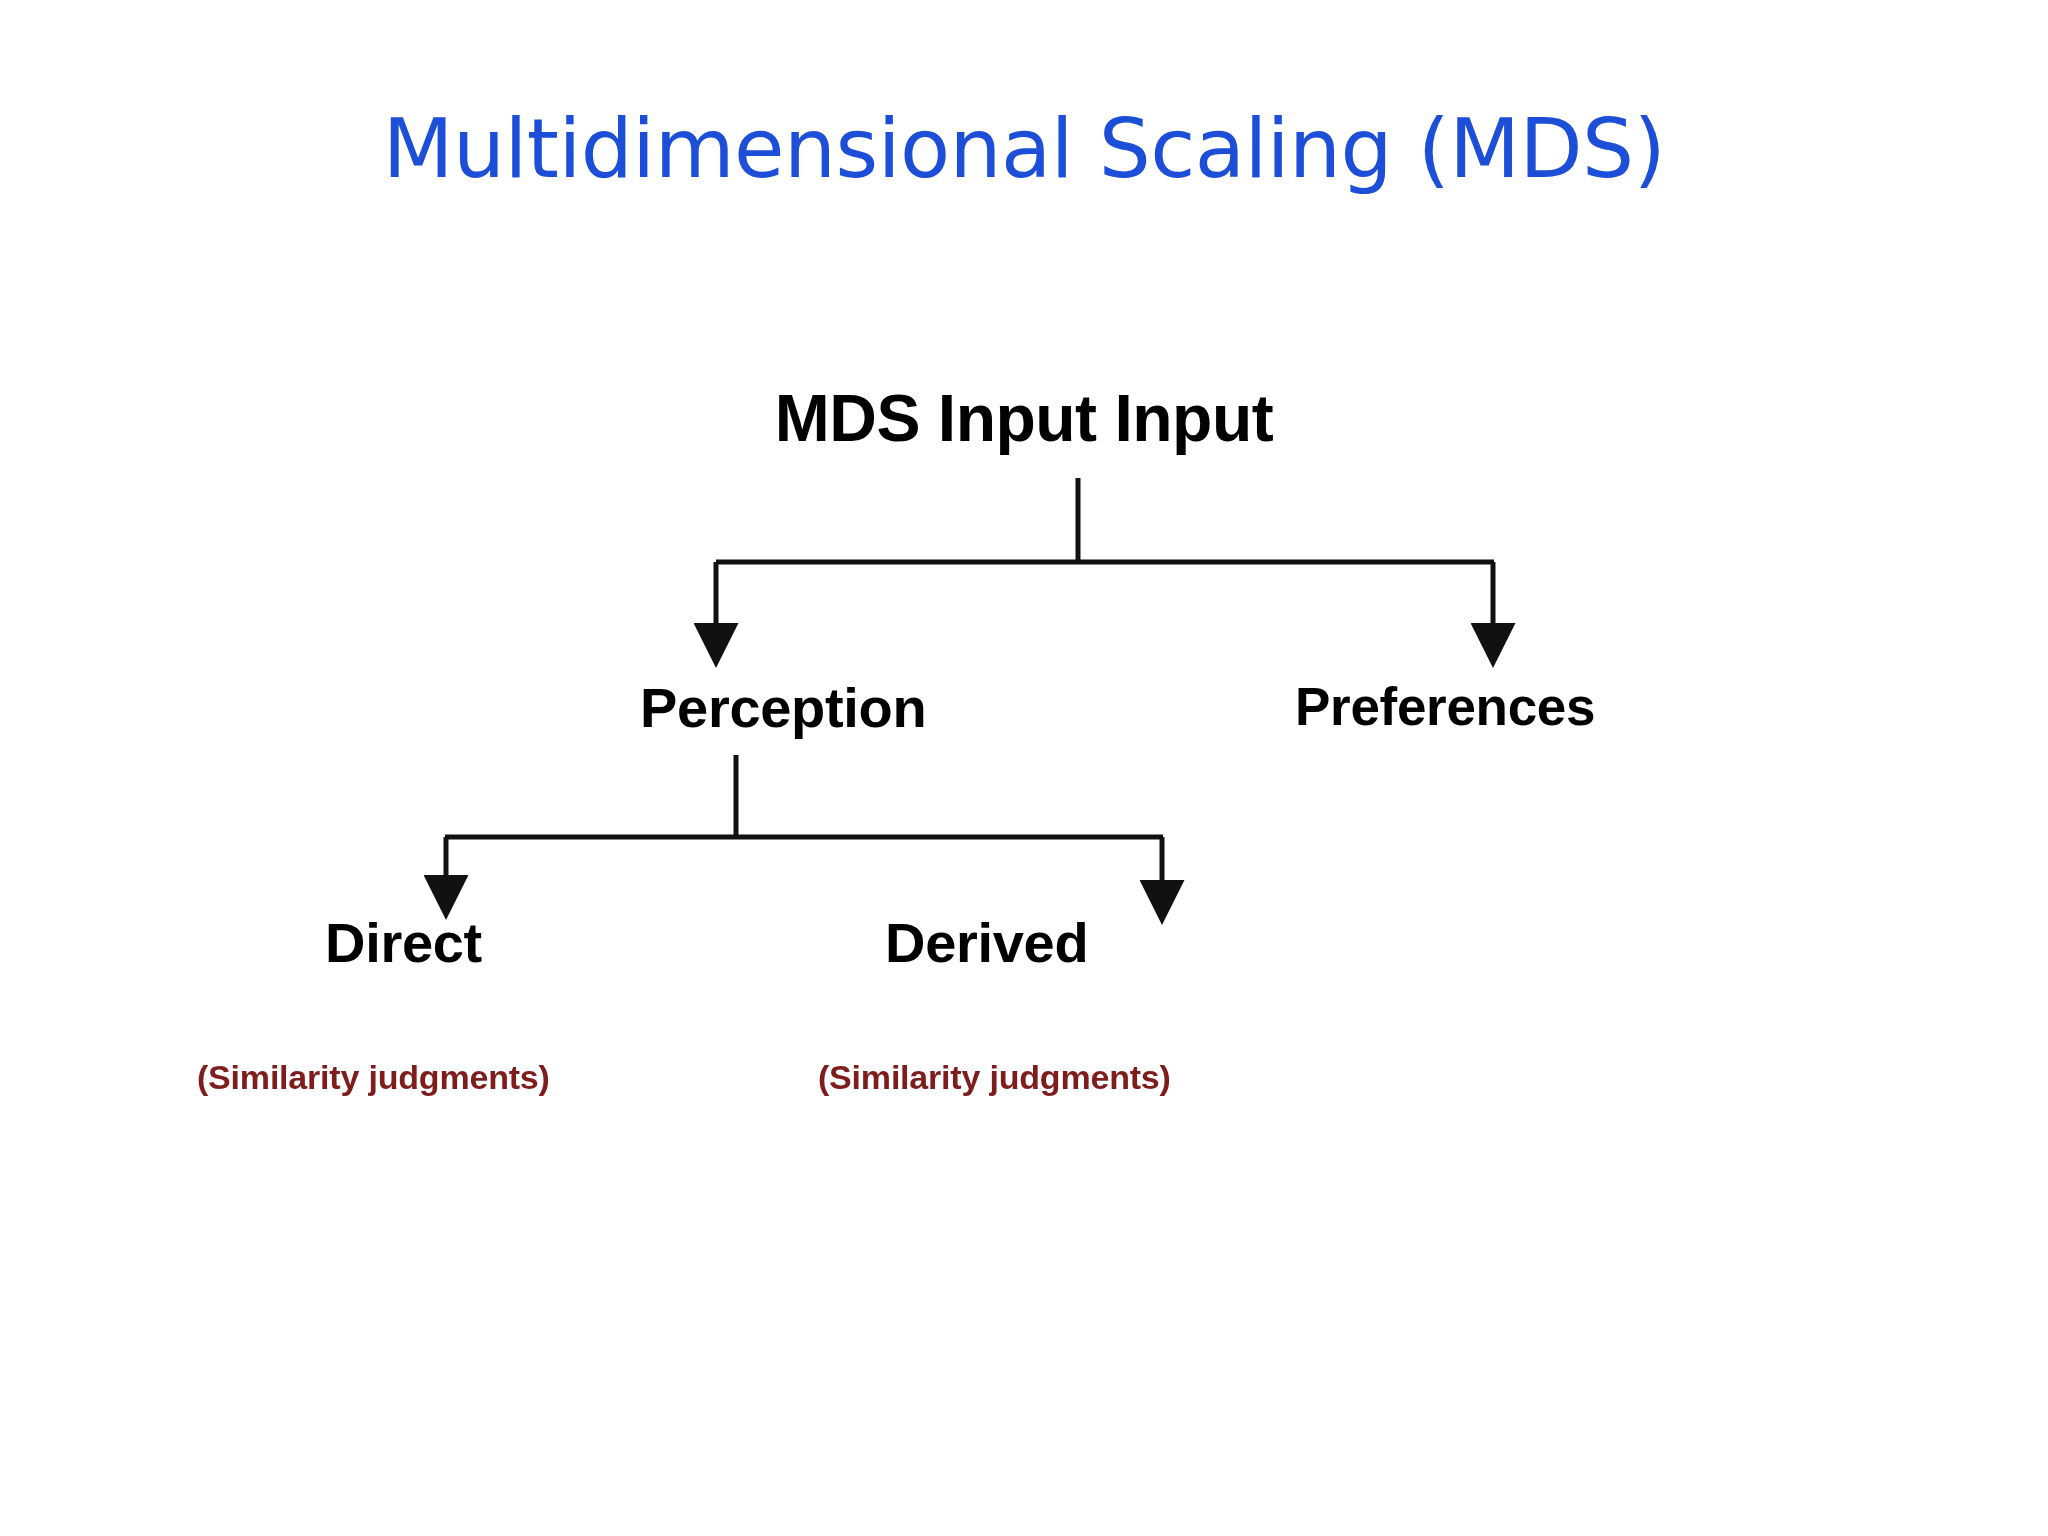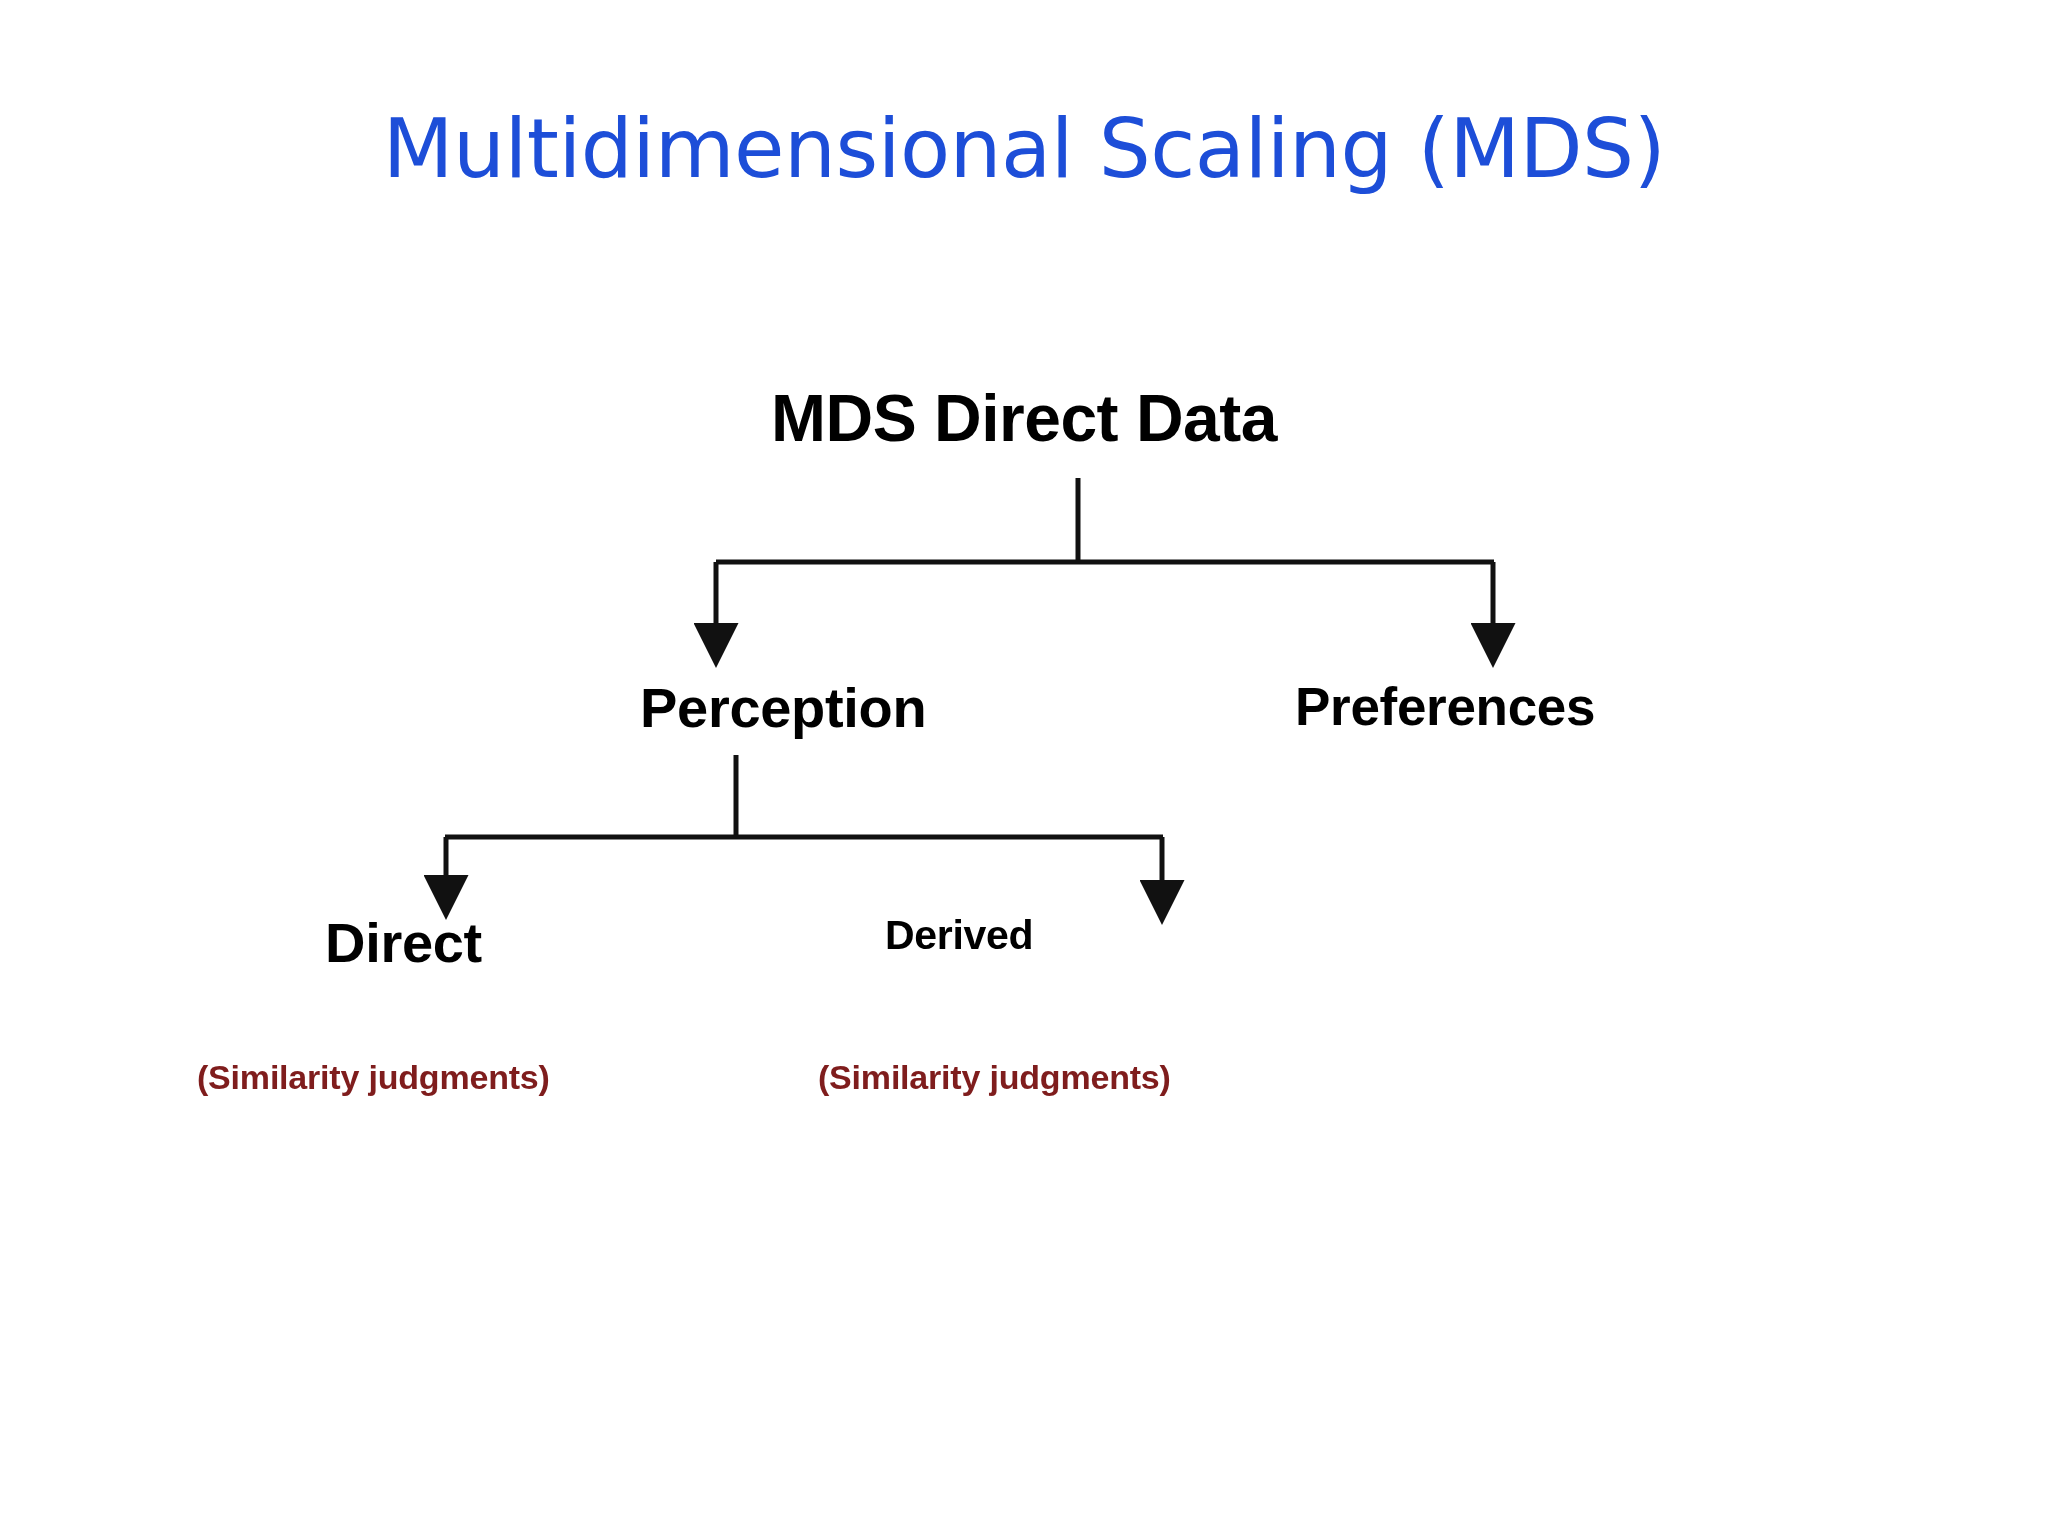--- a/index.html
+++ b/index.html
@@ -65,21 +65,21 @@
   }
   .node-direct {
     left: 325px;
     top: 915px;
     font-size: 56px;
     letter-spacing: -0.3px;
   }
   .node-derived {
     left: 885px;
     top: 915px;
-    font-size: 41px;
+    font-size: 56px;
     letter-spacing: -0.3px;
   }
   .caption {
     position: absolute;
     font-family: "Liberation Sans", sans-serif;
     font-weight: bold;
     font-size: 34px;
     letter-spacing: -0.2px;
     color: #7f1d1d;
     white-space: nowrap;
@@ -125,21 +125,21 @@
     </g>
 
     <g>
       <line x1="736" y1="755" x2="736" y2="837" stroke="#111111" stroke-width="5"></line>
       <line x1="445" y1="837" x2="1163" y2="837" stroke="#111111" stroke-width="5"></line>
       <line x1="446" y1="837" x2="446" y2="880" stroke="#111111" stroke-width="5" marker-end="url(#arrowhead)"></line>
       <line x1="1162" y1="837" x2="1162" y2="885" stroke="#111111" stroke-width="5" marker-end="url(#arrowhead)"></line>
     </g>
   </svg>
 
-  <div class="node node-root">MDS Direct Data</div>
+  <div class="node node-root">MDS Input Input</div>
 
   <div class="node node-perception">Perception</div>
 
   <div class="node node-preferences">Preferences</div>
 
   <div class="node node-direct">Direct</div>
 
   <div class="node node-derived">Derived</div>
 
   <div class="caption caption-direct">(Similarity judgments)</div>

